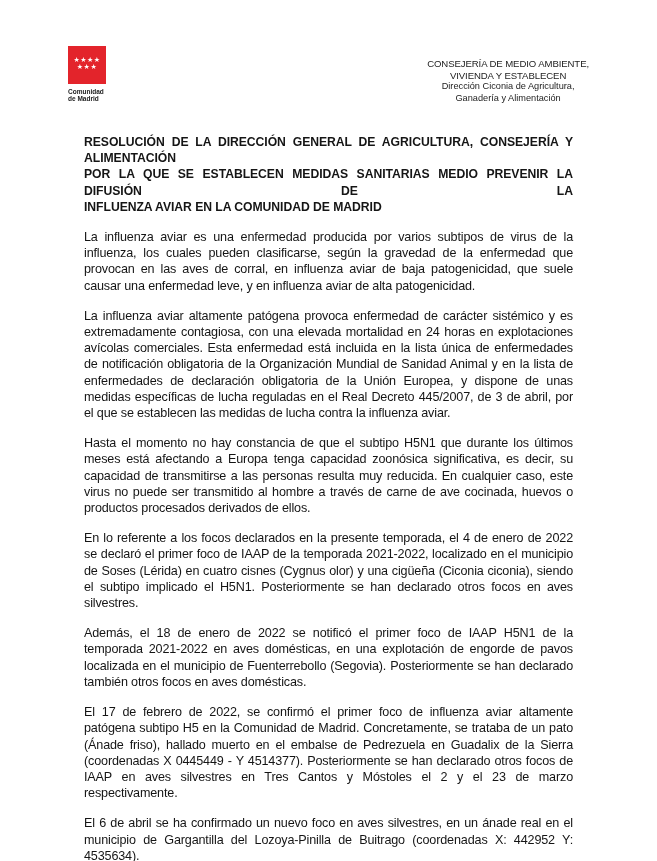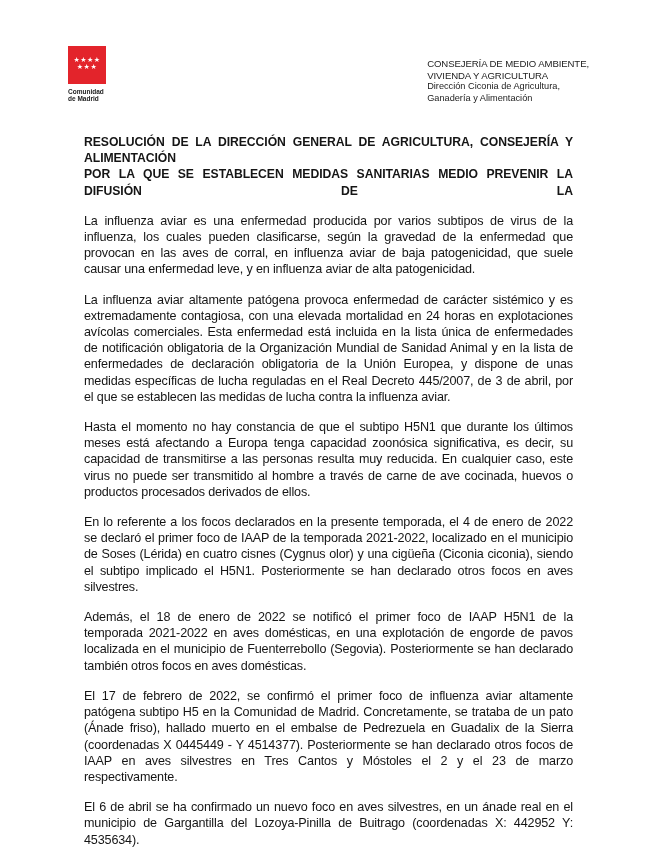--- a/index.html
+++ b/index.html
@@ -4,21 +4,21 @@
 <style>
   html, body { margin: 0; padding: 0; background: #ffffff; }
   body { width: 657px; height: 861px; overflow: hidden; position: relative; font-family: "Liberation Sans", sans-serif; color: #111; }
   .page { position: absolute; left: 0; top: 0; width: 657px; height: 861px; background: #fff; }
 
   .logo { position: absolute; left: 68px; top: 46px; width: 42px; }
   .logo-box { width: 38px; height: 38px; background: #e3242b; position: relative; }
   .logo-stars { position: absolute; left: 0; right: 0; top: 11px; text-align: center; color: #fff; font-size: 7px; line-height: 7px; letter-spacing: 0.5px; font-family: "DejaVu Sans", sans-serif; }
   .logo-text { font-family: "Liberation Sans", sans-serif; font-weight: bold; font-size: 6.5px; line-height: 7px; color: #222; margin-top: 4px; }
 
-  .header-right { position: absolute; right: 68px; top: 58px; text-align: left; font-family: "Liberation Sans", sans-serif; font-size: 9.6px; line-height: 11.5px; color: #222; }
+  .header-right { position: absolute; right: 68px; top: 58px; text-align: center; font-family: "Liberation Sans", sans-serif; font-size: 9.6px; line-height: 11.5px; color: #222; }
   .header-right .org { letter-spacing: -0.1px; }
   .header-right .dept { font-size: 9.2px; }
 
   .content { position: absolute; left: 84px; top: 134px; width: 489px; font-family: "Liberation Sans", sans-serif; font-size: 12.6px; line-height: 16.2px; color: #151515; }
   .title { font-weight: bold; text-align: justify; margin: 0 0 14px 0; font-size: 12.2px; letter-spacing: -0.05px; }
   .title span { display: block; }
   .para { text-align: justify; margin: 0 0 14px 0; letter-spacing: -0.15px; }
 </style>
 </head>
 <body>
@@ -33,29 +33,30 @@
       </div>
     </div>
     <div class="logo-text">
       <div>Comunidad</div>
       <div>de Madrid</div>
     </div>
   </div>
 
   <div class="header-right">
     <div class="org">CONSEJERÍA DE MEDIO AMBIENTE,</div>
-    <div class="org">VIVIENDA Y AGRICULTURA</div>
+    <div class="org">VIVIENDA Y ESTABLECEN</div>
     <div class="dept">Dirección Ciconia de Agricultura,</div>
     <div class="dept">Ganadería y Alimentación</div>
   </div>
 
   <div class="content">
     <div class="title">
       <span style="text-align:justify;text-align-last:justify;">RESOLUCIÓN DE LA DIRECCIÓN GENERAL DE AGRICULTURA, CONSEJERÍA Y ALIMENTACIÓN</span>
       <span style="text-align:justify;text-align-last:justify;">POR LA QUE SE ESTABLECEN MEDIDAS SANITARIAS MEDIO PREVENIR LA DIFUSIÓN DE LA</span>
+      <span>INFLUENZA AVIAR EN LA COMUNIDAD DE MADRID</span>
     </div>
     <p class="para">La influenza aviar es una enfermedad producida por varios subtipos de virus de la influenza, los cuales pueden clasificarse, según la gravedad de la enfermedad que provocan en las aves de corral, en influenza aviar de baja patogenicidad, que suele causar una enfermedad leve, y en influenza aviar de alta patogenicidad.</p>
     <p class="para">La influenza aviar altamente patógena provoca enfermedad de carácter sistémico y es extremadamente contagiosa, con una elevada mortalidad en 24 horas en explotaciones avícolas comerciales. Esta enfermedad está incluida en la lista única de enfermedades de notificación obligatoria de la Organización Mundial de Sanidad Animal y en la lista de enfermedades de declaración obligatoria de la Unión Europea, y dispone de unas medidas específicas de lucha reguladas en el Real Decreto 445/2007, de 3 de abril, por el que se establecen las medidas de lucha contra la influenza aviar.</p>
     <p class="para">Hasta el momento no hay constancia de que el subtipo H5N1 que durante los últimos meses está afectando a Europa tenga capacidad zoonósica significativa, es decir, su capacidad de transmitirse a las personas resulta muy reducida. En cualquier caso, este virus no puede ser transmitido al hombre a través de carne de ave cocinada, huevos o productos procesados derivados de ellos.</p>
     <p class="para">En lo referente a los focos declarados en la presente temporada, el 4 de enero de 2022 se declaró el primer foco de IAAP de la temporada 2021-2022, localizado en el municipio de Soses (Lérida) en cuatro cisnes (Cygnus olor) y una cigüeña (Ciconia ciconia), siendo el subtipo implicado el H5N1. Posteriormente se han declarado otros focos en aves silvestres.</p>
     <p class="para">Además, el 18 de enero de 2022 se notificó el primer foco de IAAP H5N1 de la temporada 2021-2022 en aves domésticas, en una explotación de engorde de pavos localizada en el municipio de Fuenterrebollo (Segovia). Posteriormente se han declarado también otros focos en aves domésticas.</p>
     <p class="para">El 17 de febrero de 2022, se confirmó el primer foco de influenza aviar altamente patógena subtipo H5 en la Comunidad de Madrid. Concretamente, se trataba de un pato (Ánade friso), hallado muerto en el embalse de Pedrezuela en Guadalix de la Sierra (coordenadas X 0445449 - Y 4514377). Posteriormente se han declarado otros focos de IAAP en aves silvestres en Tres Cantos y Móstoles el 2 y el 23 de marzo respectivamente.</p>
     <p class="para">El  6 de abril se ha confirmado un nuevo foco en aves silvestres, en un ánade real en el municipio de Gargantilla del Lozoya-Pinilla de Buitrago (coordenadas X: 442952 Y: 4535634).</p>
 
   </div>

